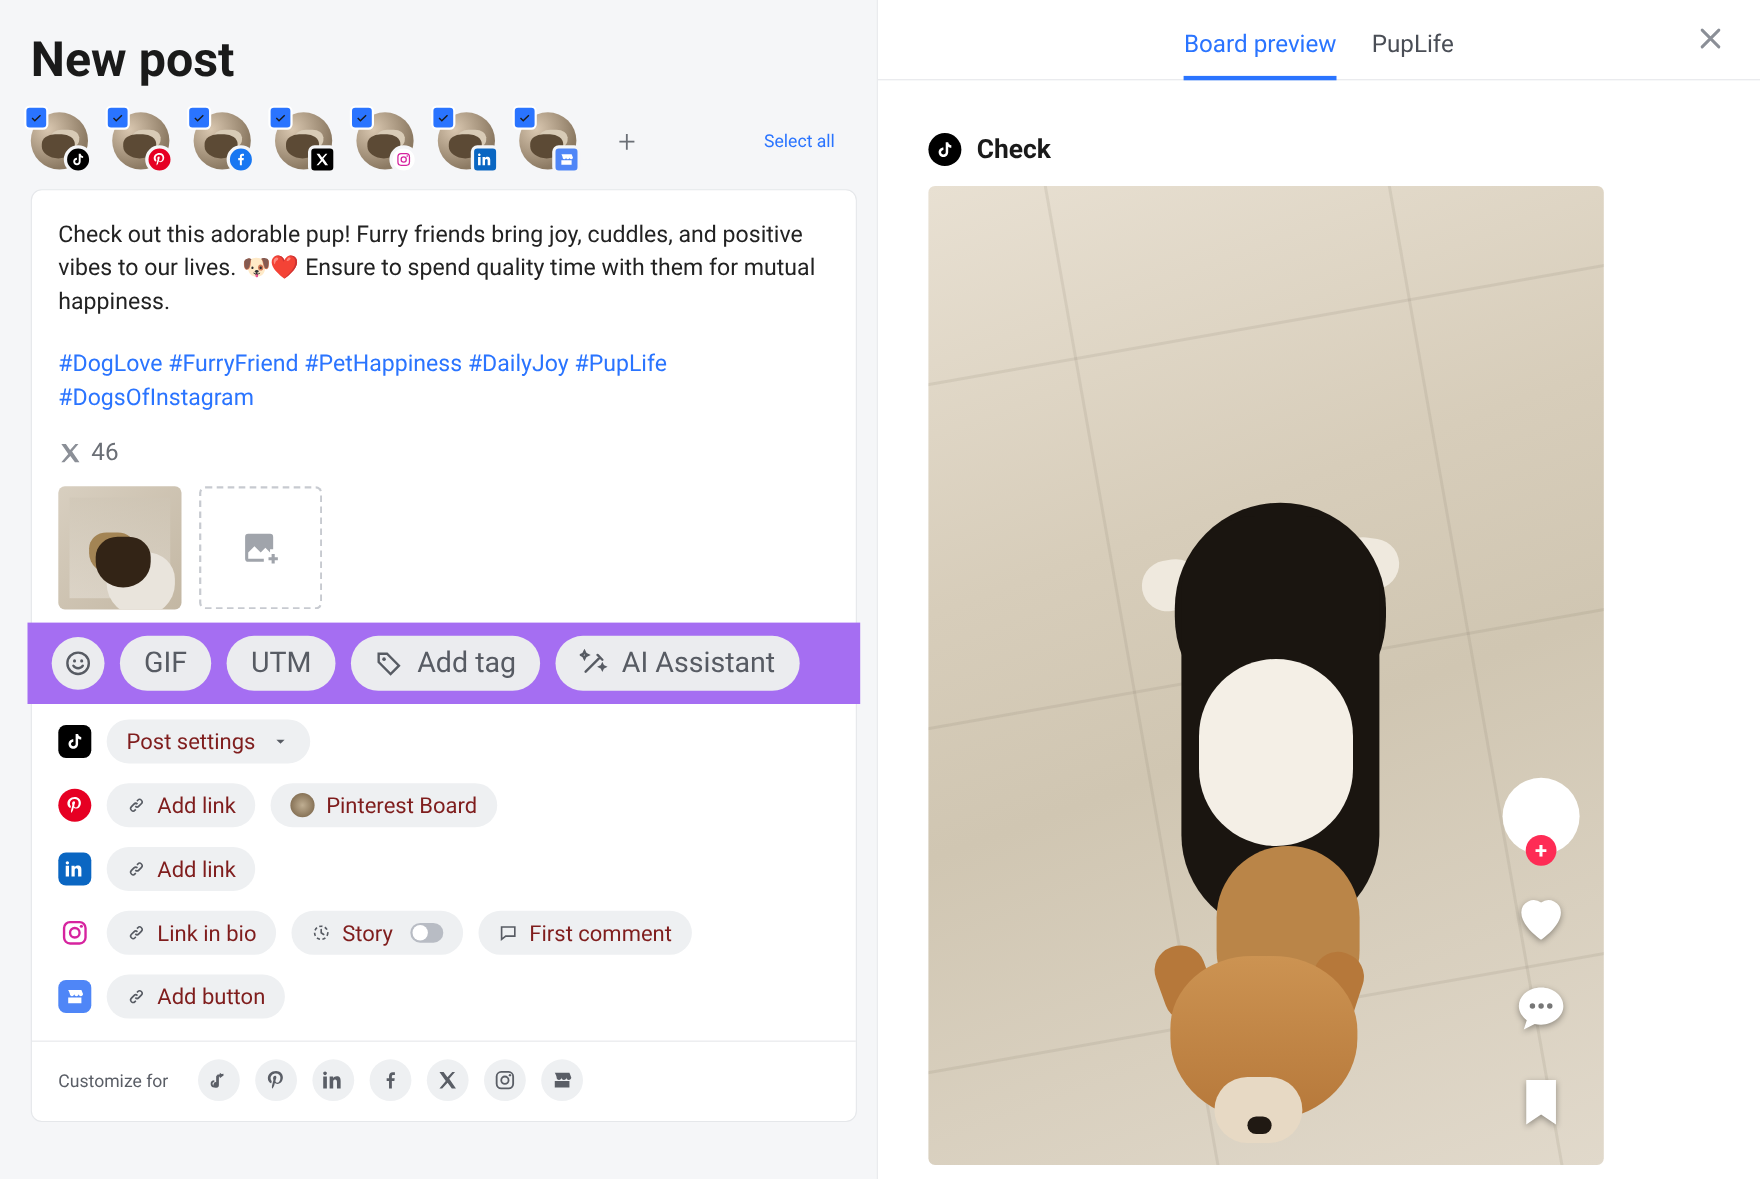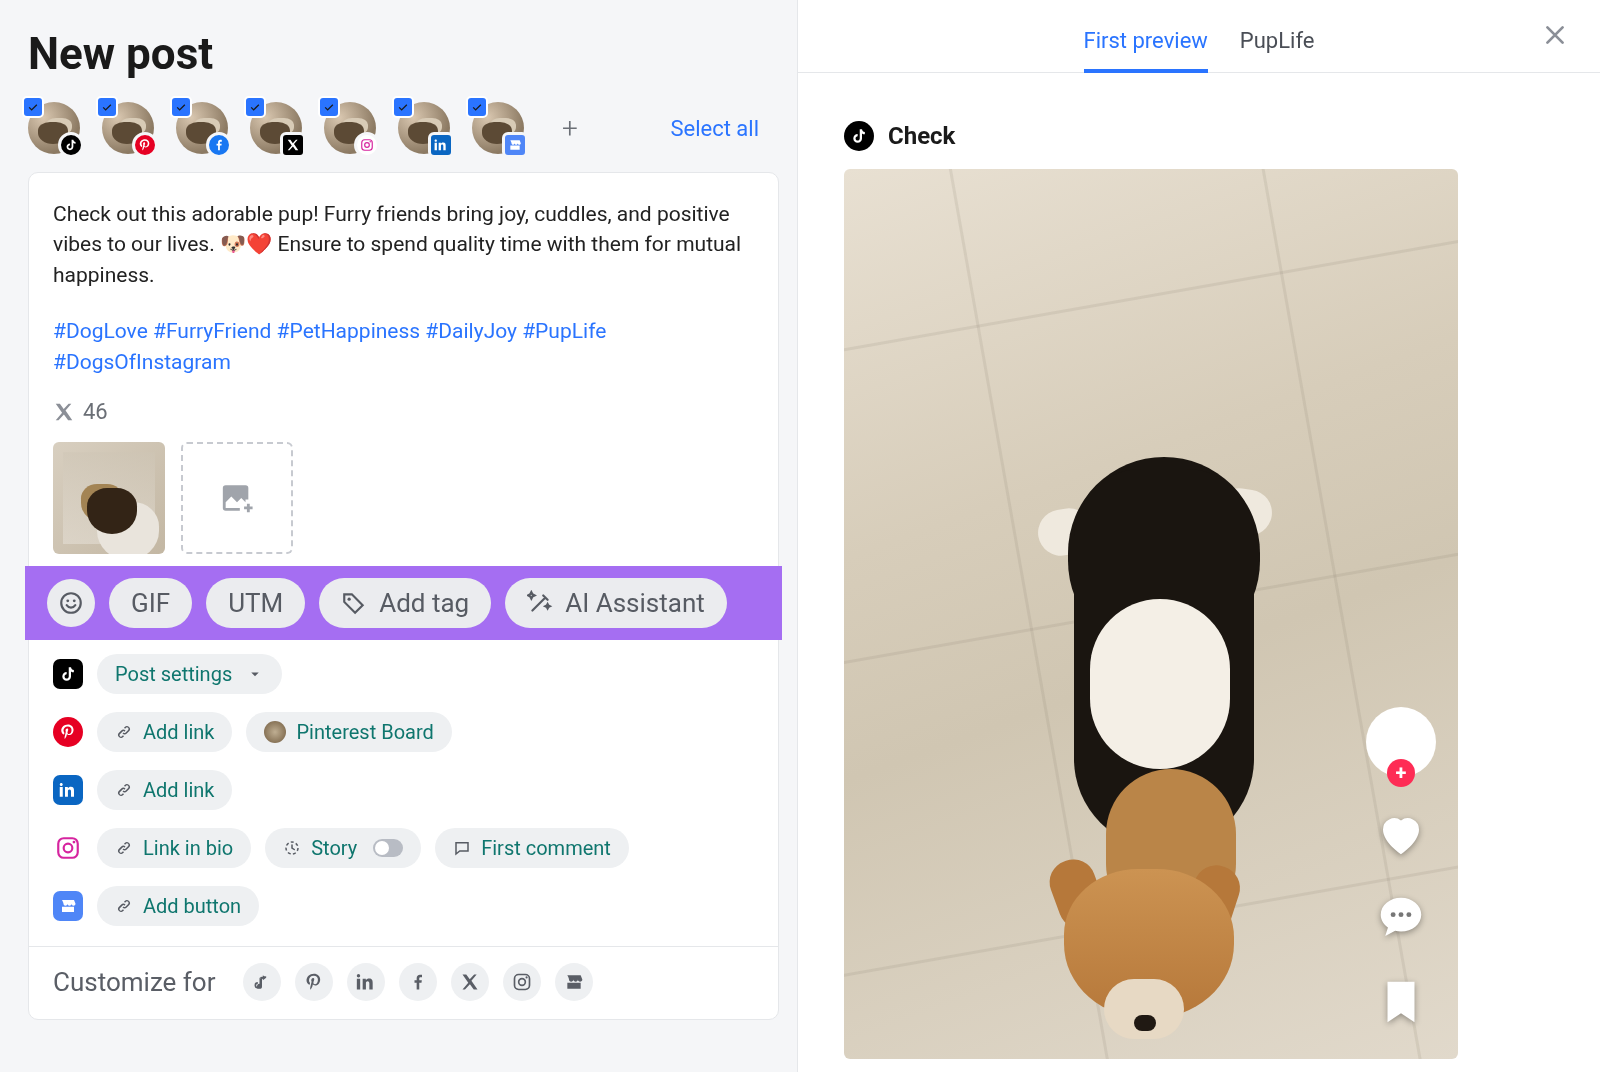--- a/index.html
+++ b/index.html
@@ -90,21 +90,21 @@
     display:flex;align-items:center;justify-content:center;
     color:#6b6f76;
     cursor:pointer;
     font-size: 28px;
     font-weight:300;
     margin-left:10px;
   }
   .select-all {
     margin-left: auto;
     color:#2a74ff;
-    font-size: 22px;
+    font-size: 16px;
     cursor:pointer;
     padding-right: 20px;
   }
   .card {
     background:#fff;
     border:1px solid #e5e7ea;
     border-radius:10px;
     padding: 26px 24px 18px;
   }
   .post-text {
@@ -164,32 +164,32 @@
   }
   .pill.icon-only{padding:10px;width:48px;height:48px;justify-content:center}
   .network-options{display:flex;flex-direction:column;gap:18px;margin-top:4px}
   .opt-row{display:flex;align-items:center;gap:14px}
   .opt-row .icon-sq{
     width:30px;height:30px;border-radius:7px;display:flex;align-items:center;justify-content:center;color:#fff;
     flex-shrink:0;
   }
   .chip{
     background:#eef0f2;border-radius:999px;padding:8px 18px;
-    display:flex;align-items:center;gap:10px;font-size:20px;color:#0f766e;
+    display:flex;align-items:center;gap:10px;font-size:20px;color:#7f1d1d;
     cursor:pointer;
   }
   .chip svg{width:18px;height:18px;flex-shrink:0}
   .chip .chev{margin-left:4px}
   .chip .toggle{
     width:30px;height:18px;border-radius:999px;background:#b8bcc4;position:relative;margin-left:6px;
   }
   .chip .toggle::after{content:"";position:absolute;left:2px;top:2px;width:14px;height:14px;border-radius:50%;background:#fff}
   .pin-avatar{width:22px;height:22px;border-radius:50%;background:radial-gradient(circle,#bfae92,#705a3e)}
   .divider{height:1px;background:#e5e7ea;margin:20px -24px 16px}
-  .customize{display:flex;align-items:center;gap:27px;color:#5a5e66;font-size:26px}
+  .customize{display:flex;align-items:center;gap:27px;color:#5a5e66;font-size:16px}
   .cust-icons{display:flex;gap:14px}
   .cust-ico{width:38px;height:38px;border-radius:50%;background:#eef0f2;display:flex;align-items:center;justify-content:center;color:#5a5e66}
   .cust-ico svg{width:20px;height:20px}
 
   
   .close-btn{
     position:absolute;top:18px;right:28px;width:34px;height:34px;
     display:flex;align-items:center;justify-content:center;color:#8b8f97;cursor:pointer;
   }
   .tabs{
@@ -563,21 +563,21 @@
     </div>
   </div>
 
   <div class="right-panel">
     <div class="close-btn">
       <svg width="26" height="26" viewBox="0 0 24 24">
           <path stroke="#8b8f97" stroke-width="2.5" stroke-linecap="round" d="M5 5l14 14M19 5L5 19"></path>
         </svg>
     </div>
     <div class="tabs">
-      <div class="tab active">First preview</div>
+      <div class="tab active">Board preview</div>
       <div class="tab">PupLife</div>
     </div>
     <div class="preview-area">
       <div class="preview-header">
         <div class="p-icon">
             <svg viewBox="0 0 24 24" width="18" height="18">
               <path fill="#fff" d="M16 3c.3 2 1.8 3.5 3.8 3.8v3c-1.5 0-2.9-.5-3.8-1.2v6.6c0 3.2-2.6 5.8-5.8 5.8S4.4 18.4 4.4 15.2 7 9.4 10.2 9.4v3c-1.5 0-2.8 1.3-2.8 2.8s1.3 2.8 2.8 2.8 2.8-1.3 2.8-2.8V3H16z"></path>
             </svg>
           </div>
         <div class="p-label">Check</div>

